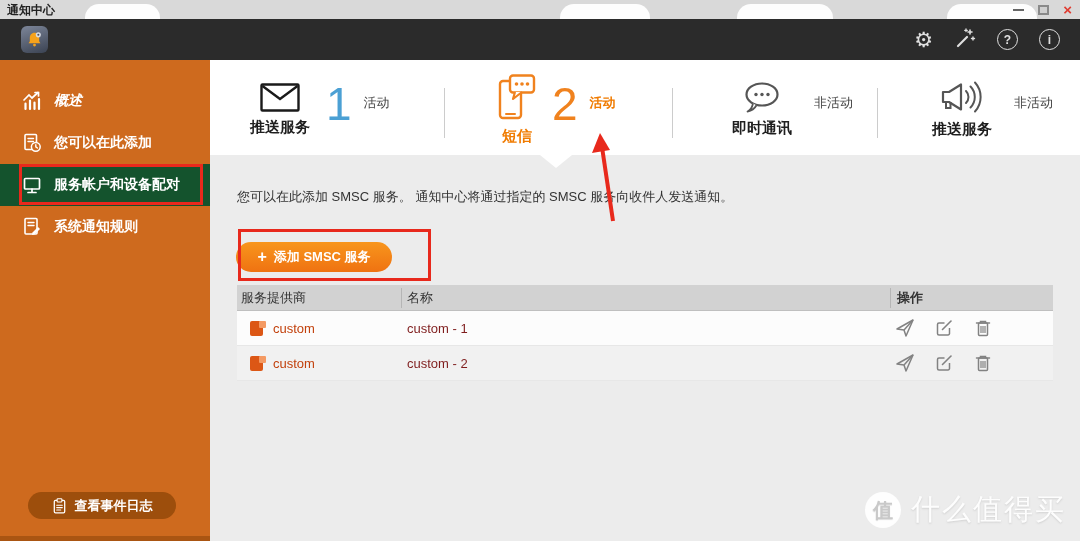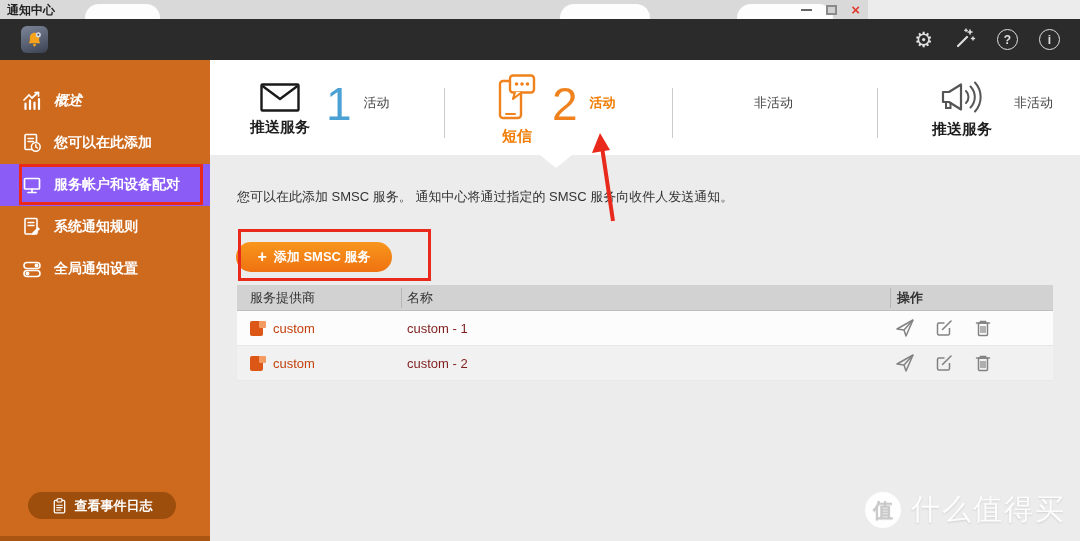--- a/index.html
+++ b/index.html
@@ -1,40 +1,40 @@
 <!DOCTYPE html>
 <html><head>
 <meta charset="utf-8">
 <style>
   * { margin:0; padding:0; box-sizing:border-box; }
   html,body { width:1080px; height:541px; overflow:hidden; }
   body { font-family:"Liberation Sans","DejaVu Sans",sans-serif; position:relative; background:#ececec; }
 
   
-  .titlebar { position:absolute; left:0; top:0; width:868px; height:19px; background:#d9d9d9; overflow:hidden; z-index:5; }
+  .titlebar { position:absolute; left:0; top:0; width:1080px; height:19px; background:#d9d9d9; overflow:hidden; z-index:5; }
   .blob { position:absolute; top:4px; height:40px; background:#fdfdfd; border-radius:14px; }
   .titlebar-text { position:absolute; left:7px; top:2px; font-size:12px; font-weight:bold; color:#222; }
   .win-controls { position:absolute; right:8px; top:0; height:19px; display:flex; align-items:center; gap:14px; }
   .win-min { width:11px; height:2px; background:#666; }
   .win-max { width:11px; height:10px; border:2px solid #8a8a8a; background:#d0d0d0; }
   .win-close { color:#e03c31; font-size:15px; font-weight:bold; line-height:17px; }
 
   
   .appbar { position:absolute; left:0; top:19px; width:1080px; height:41px; background:#2b2b2b; display:flex; align-items:center; z-index:4; }
   .app-icon { width:27px; height:27px; margin-left:21px; border-radius:6px; background:linear-gradient(160deg,#7d8699,#3a4252); display:flex; align-items:center; justify-content:center; }
   .appbar-title { margin-left:12px; font-size:19px; font-weight:bold; color:#ef7c1a; }
   .appbar-icons { margin-left:auto; margin-right:20px; display:flex; align-items:center; gap:21px; }
   .gear-glyph { font-size:21px; color:#e0e0e0; line-height:1; }
   .circle-icon { width:21px; height:21px; border:1.7px solid #e0e0e0; border-radius:50%; display:flex; align-items:center; justify-content:center; font-size:12px; font-weight:bold; color:#e0e0e0; }
 
   
   .sidebar { position:absolute; left:0; top:60px; width:210px; height:481px; background:#ce6a1e; z-index:2; }
   .sidebar::after { content:""; position:absolute; left:0; bottom:0; width:100%; height:5px; background:#aa5512; }
   .side-item { position:absolute; left:0; width:210px; height:42px; display:flex; align-items:center; cursor:pointer; }
-  .side-item.active { background:#8b5cf6;text-decoration:underline; }
+  .side-item.active { background:#14532d;text-decoration:underline; }
   .side-icon { position:absolute; left:22px; width:20px; height:20px; display:flex; align-items:center; justify-content:center; }
   .side-label { position:absolute; left:54px; font-size:14px; font-weight:bold; color:#fff; white-space:nowrap; }
   .side-footer-btn { position:absolute; left:28px; top:432px; width:148px; height:27px; background:#9d4e0c; border:none; border-radius:14px; display:flex; align-items:center; justify-content:center; gap:8px; color:#fff; font-size:13px; font-weight:bold; cursor:pointer; }
 
   
   .main { position:absolute; left:210px; top:60px; width:870px; height:481px; background:#ececec; }
   .tabbar { position:absolute; left:0; top:0; width:870px; height:95px; background:#fff; }
   .tab-divider { position:absolute; top:28px; width:1px; height:50px; background:#ccc; }
   .notch { position:absolute; left:330px; top:95px; width:0; height:0; border-left:16px solid transparent; border-right:16px solid transparent; border-top:13px solid #fff; z-index:3; }
 
@@ -50,21 +50,21 @@
 
   .description { position:absolute; left:27px; top:128px; font-size:13px; color:#333; }
 
   .add-btn { position:absolute; left:26px; top:182px; height:30px; width:156px; border:none; border-radius:15px; background:linear-gradient(#f8961d,#ef7211); color:#fff; font-size:13px; font-weight:bold; display:flex; align-items:center; justify-content:center; gap:7px; cursor:pointer; }
   .add-btn .plus { font-size:16px; font-weight:bold; line-height:1; }
 
   
   .table { position:absolute; left:27px; top:225px; width:816px; }
   .thead { height:26px; background:#d2d2d2; border-bottom:1px solid #bfbfbf; position:relative; display:flex; align-items:center; }
   .th { font-size:13px; color:#333; position:absolute; }
-  .th-provider { left:13px; } .th-name { left:170px; } .th-action { left:660px;font-weight:bold; }
+  .th-provider { left:4px; } .th-name { left:170px; } .th-action { left:660px;font-weight:bold; }
   .col-sep { position:absolute; top:3px; width:1px; height:20px; background:#b5b5b5; }
   .trow { height:35px; position:relative; display:flex; align-items:center; border-bottom:1px solid #e7e7e7; }
   .trow.odd { background:#fcfcfc; } .trow.even { background:#f1f1f1; }
   .cell-provider { position:absolute; left:13px; display:flex; align-items:center; gap:10px; font-size:13px; color:#c2410c; }
   .provider-glyph { width:13px; height:15px; background:#dc5715; border-radius:2px; position:relative; }
   .provider-glyph::after { content:""; position:absolute; right:-3px; top:0; width:7px; height:7px; background:#f49a63; border-radius:1px; }
   .cell-name { position:absolute; left:170px; font-size:13px; color:#7f1d1d; }
   .cell-actions { position:absolute; left:658px; display:flex; align-items:center; gap:19px; }
   .action-icon { width:20px; height:20px; cursor:pointer; display:flex; align-items:center; justify-content:center; }
 
@@ -158,31 +158,20 @@
     <span class="side-icon">
       <svg width="20" height="20" viewBox="0 0 20 20">
         <rect x="3" y="1.5" width="12" height="15.5" rx="1" fill="none" stroke="#fff" stroke-width="1.6"></rect>
         <path d="M6,5.5 h6 M6,8.5 h6" stroke="#fff" stroke-width="1.4" stroke-linecap="round"></path>
         <path d="M10.5,15.5 L16,10 L18,12 L12.5,17.5 L10,18 Z" fill="#fff"></path>
       </svg>
     </span>
     <span class="side-label">系统通知规则</span>
   </div>
 
-  <div class="side-item" style="top:188px;">
-    <span class="side-icon">
-      <svg width="20" height="20" viewBox="0 0 20 20">
-        <rect x="2" y="3.5" width="16" height="6" rx="3" fill="none" stroke="#fff" stroke-width="1.6"></rect>
-        <circle cx="14.5" cy="6.5" r="1.9" fill="#fff"></circle>
-        <rect x="2" y="11.5" width="16" height="6" rx="3" fill="none" stroke="#fff" stroke-width="1.6"></rect>
-        <circle cx="5.5" cy="14.5" r="1.9" fill="#fff"></circle>
-      </svg>
-    </span>
-    <span class="side-label">全局通知设置</span>
-  </div>
 
   <button class="side-footer-btn">
     <svg width="15" height="16" viewBox="0 0 18 20">
       <rect x="2.5" y="3" width="13" height="15.5" rx="1.5" fill="none" stroke="#fff" stroke-width="1.6"></rect>
       <rect x="6" y="1" width="6" height="4" rx="1" fill="#9d4e0c" stroke="#fff" stroke-width="1.4"></rect>
       <path d="M5.5,9 h7 M5.5,12 h7 M5.5,15 h5" stroke="#fff" stroke-width="1.4" stroke-linecap="round"></path>
     </svg>
     <span>查看事件日志</span>
   </button>
 </div>
@@ -217,20 +206,30 @@
         </svg>
         <span class="tab-label">短信</span>
       </div>
       <span class="tab-count count-orange">2</span>
       <span class="tab-status">活动</span>
     </div>
 
     <div class="tab-divider" style="left:462px;"></div>
 
     <div class="tab" style="left:522px;">
+      <div class="tab-iconcol">
+        <svg width="36" height="31" viewBox="0 0 36 31">
+          <ellipse cx="18" cy="12.5" rx="15.5" ry="11" fill="none" stroke="#555" stroke-width="2.2"></ellipse>
+          <path d="M9,21.5 C8,26 6,28.5 3.5,29.5 C8,28.8 11,26 12.5,23.3" fill="#fff" stroke="#555" stroke-width="1.8" stroke-linejoin="round"></path>
+          <circle cx="12" cy="12.5" r="1.7" fill="#555"></circle>
+          <circle cx="18" cy="12.5" r="1.7" fill="#555"></circle>
+          <circle cx="24" cy="12.5" r="1.7" fill="#555"></circle>
+        </svg>
+        <span class="tab-label">即时通讯</span>
+      </div>
       <span class="tab-status" style="margin-left:22px;">非活动</span>
     </div>
 
     <div class="tab-divider" style="left:667px;"></div>
 
     <div class="tab" style="left:722px;">
       <div class="tab-iconcol">
         <svg width="44" height="33" viewBox="0 0 44 33">
           <path d="M3,11 h6 L21,3.5 V28.5 L9,21 H3 Z" fill="none" stroke="#555" stroke-width="2.2" stroke-linejoin="round"></path>
           <path d="M6,21 v6 h4.5 v-6" fill="none" stroke="#555" stroke-width="2"></path>

